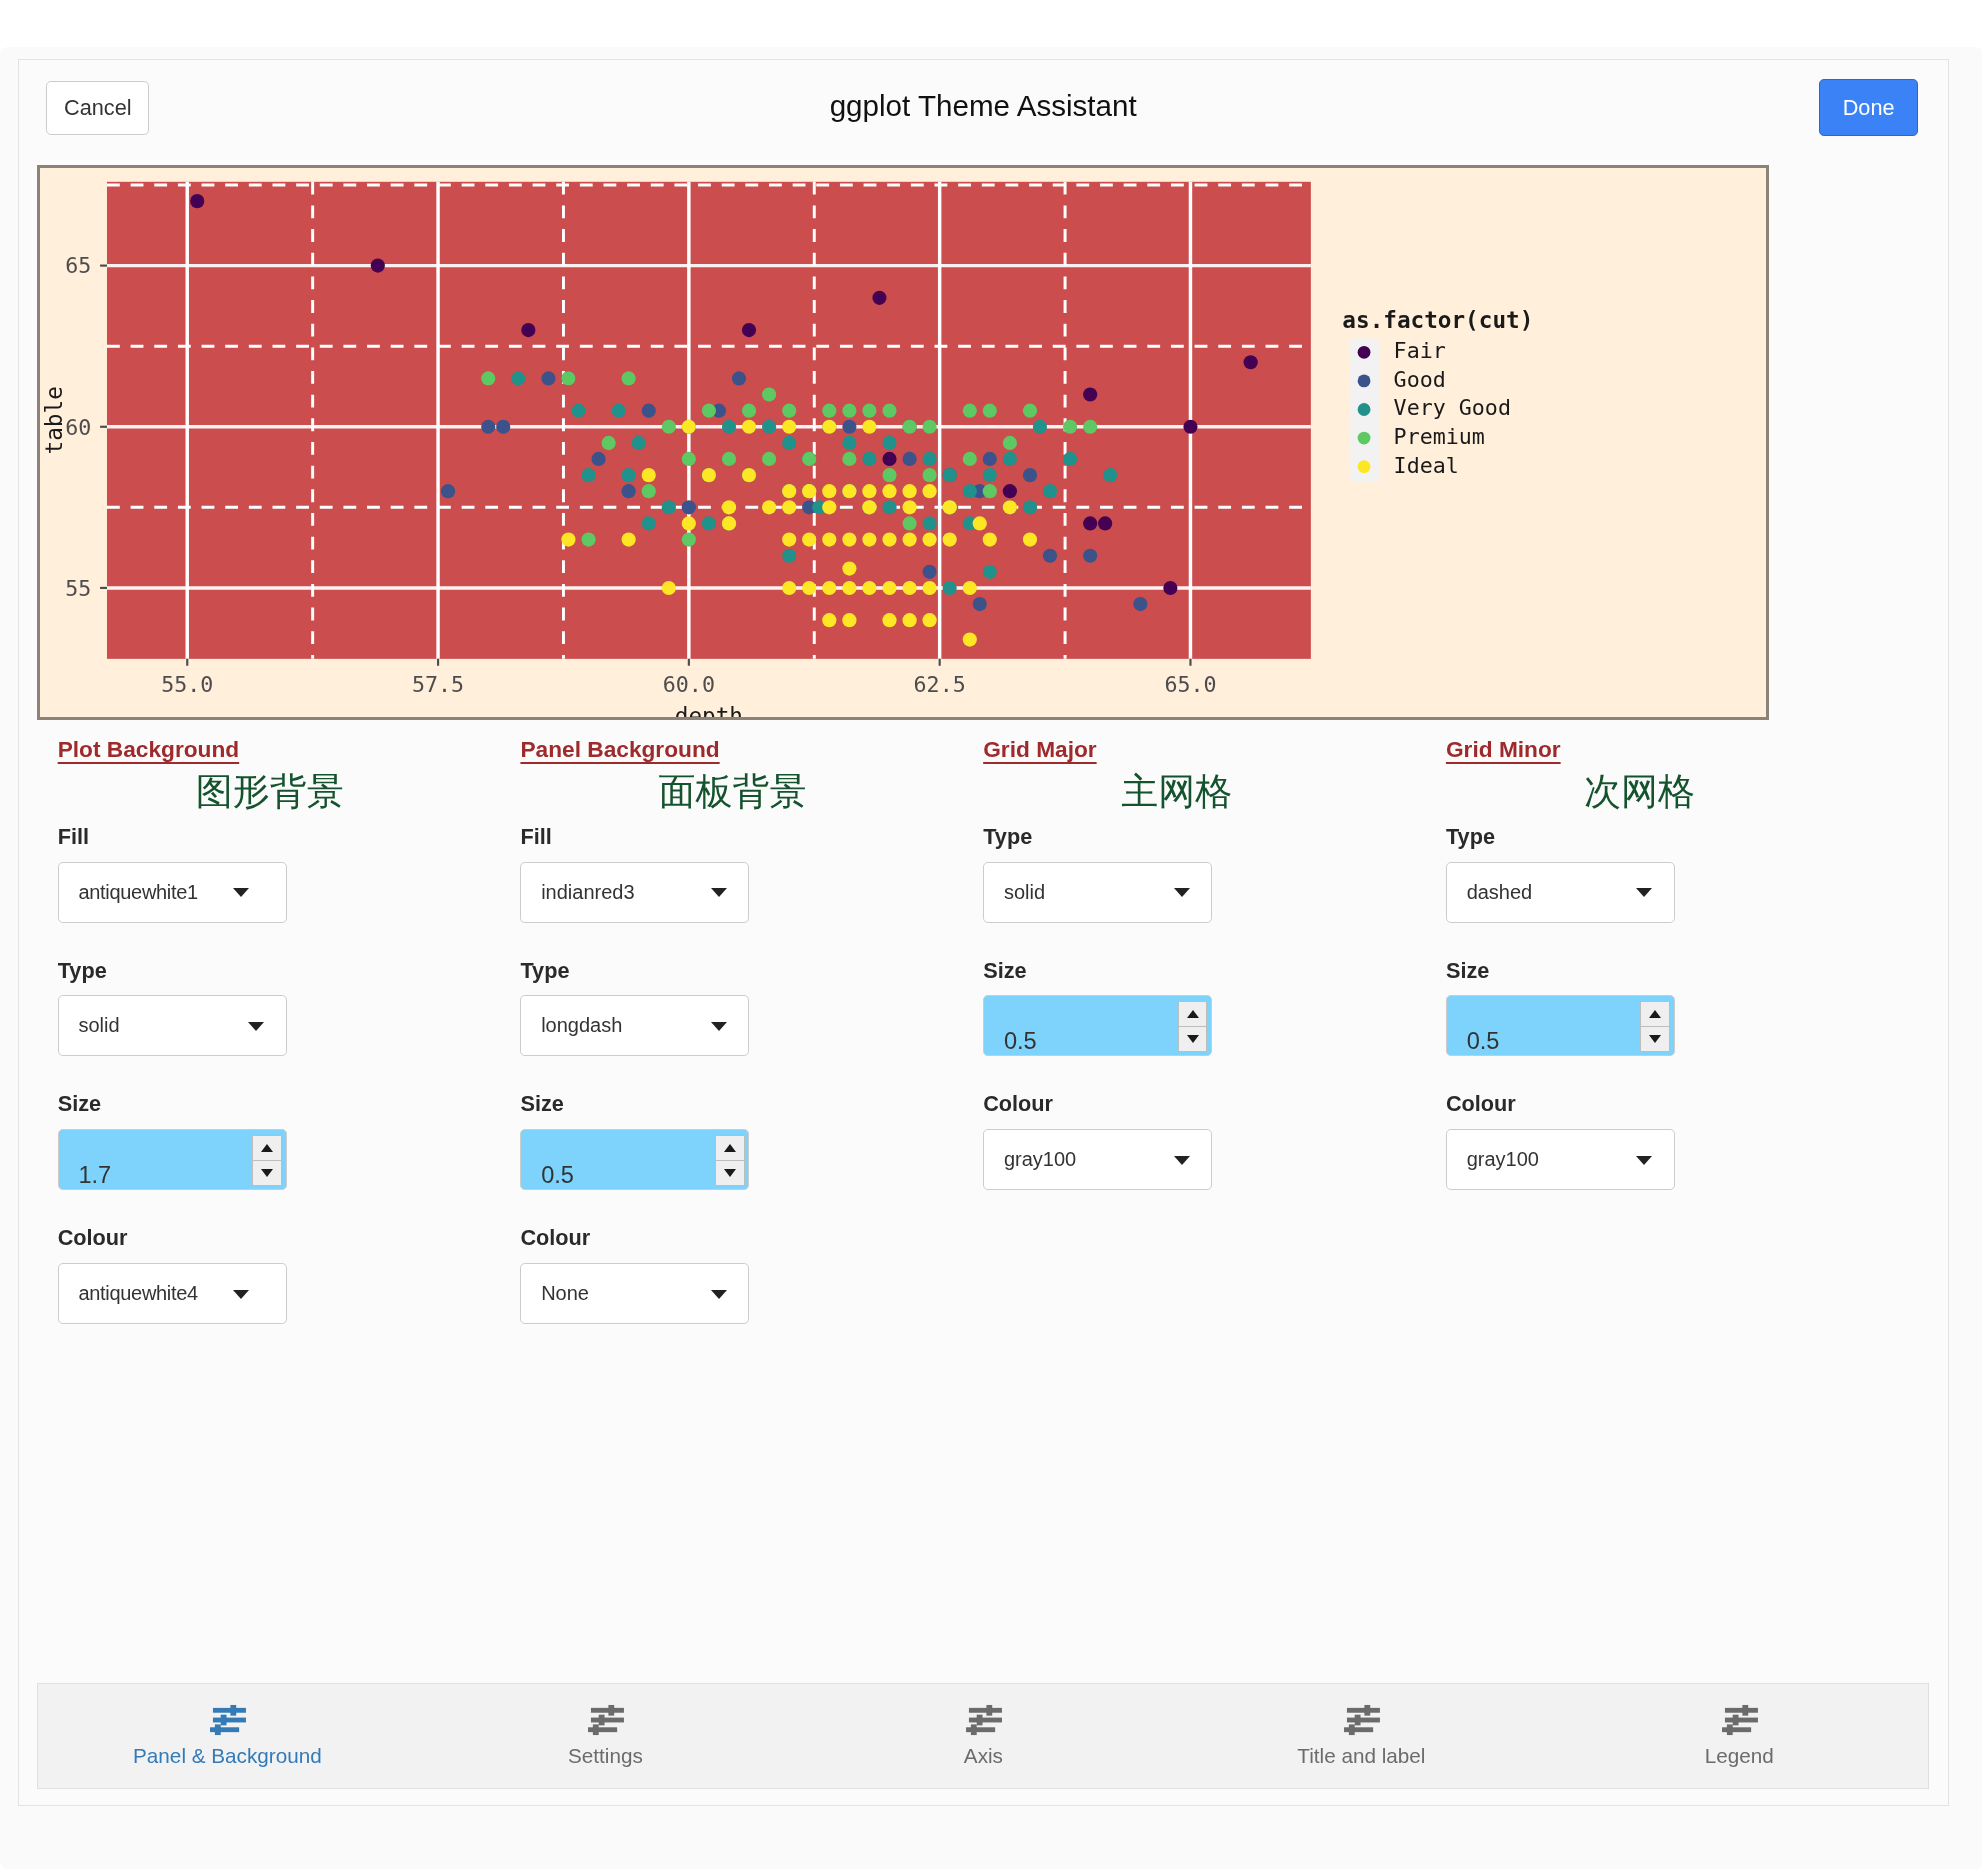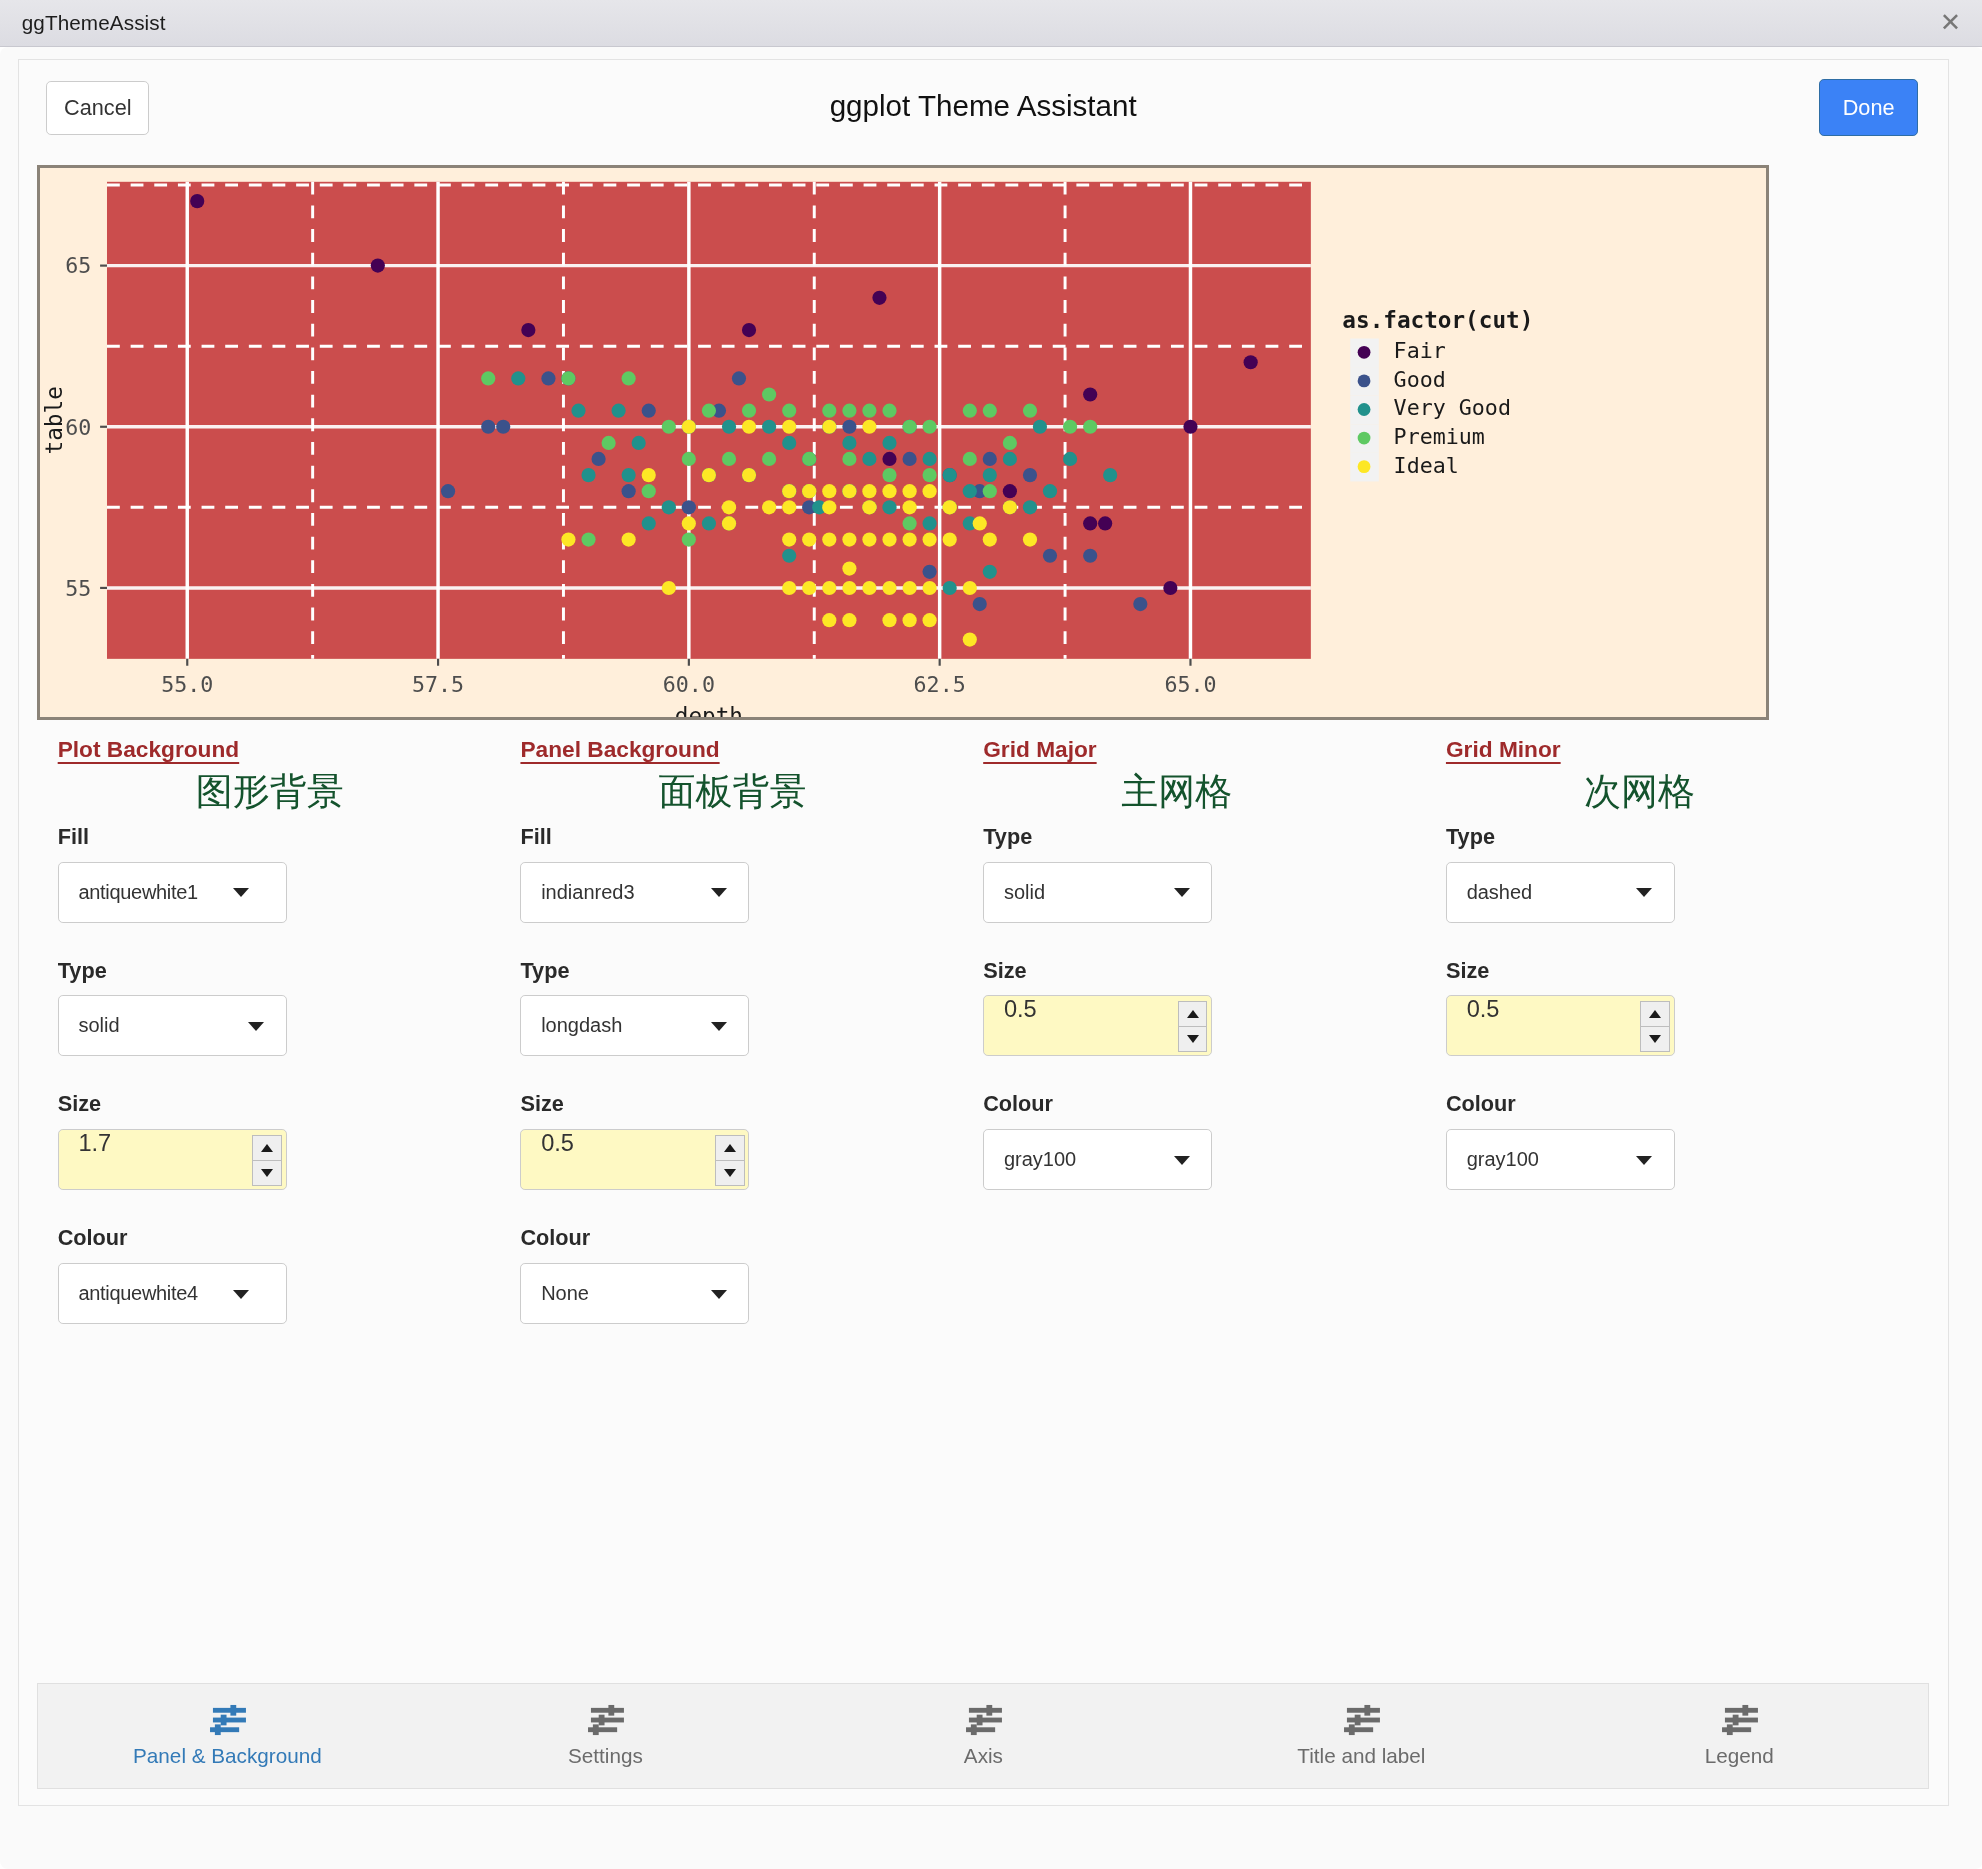--- a/index.html
+++ b/index.html
@@ -118,22 +118,22 @@
     border-left:8.9px solid transparent;
     border-right:8.9px solid transparent;
     border-top:9.9px solid #222;
   }
   .select-box.overflow .sel-text { letter-spacing:-0.3px; }
   .select-box.overflow .caret { right:37px; }
 
   .num-box {
     position:relative;
     width:229px; height:61px;
-    background:#fef9c3; border:1px solid #ccc; border-radius:4.9px;
-    display:flex; align-items:flex-start;
+    background:#7dd3fc; border:1px solid #ccc; border-radius:4.9px;
+    display:flex; align-items:flex-end;
   }
   .num-box .num-text {
     font-size:23.6px; color:#333; padding-left:19.7px;
   }
   .spin {
     position:absolute; right:3.9px; top:4.9px;
     width:29.6px; height:51px;
     display:flex; flex-direction:column;
     border:1px solid #bdbdbd; background:#efefef;
   }
@@ -165,24 +165,20 @@
   }
   .tab .tlabel { font-size:20.7px; color:#6b6b6b; }
   .tab.active .tlabel { color:#337ab7; }
   .slider-icon { width:41px; height:33px; }
 </style>
 </head>
 <body>
 
 <div id="window">
 
-  <div id="titlebar">
-    <span class="title">ggThemeAssist</span>
-    <div id="close-btn">✕</div>
-  </div>
 
   <div id="app">
     <div id="inner">
 
       <div id="hdr">
         <div id="cancel-btn">Cancel</div>
         <div id="hdr-title">ggplot Theme Assistant</div>
         <div id="done-btn">Done</div>
       </div>
 

